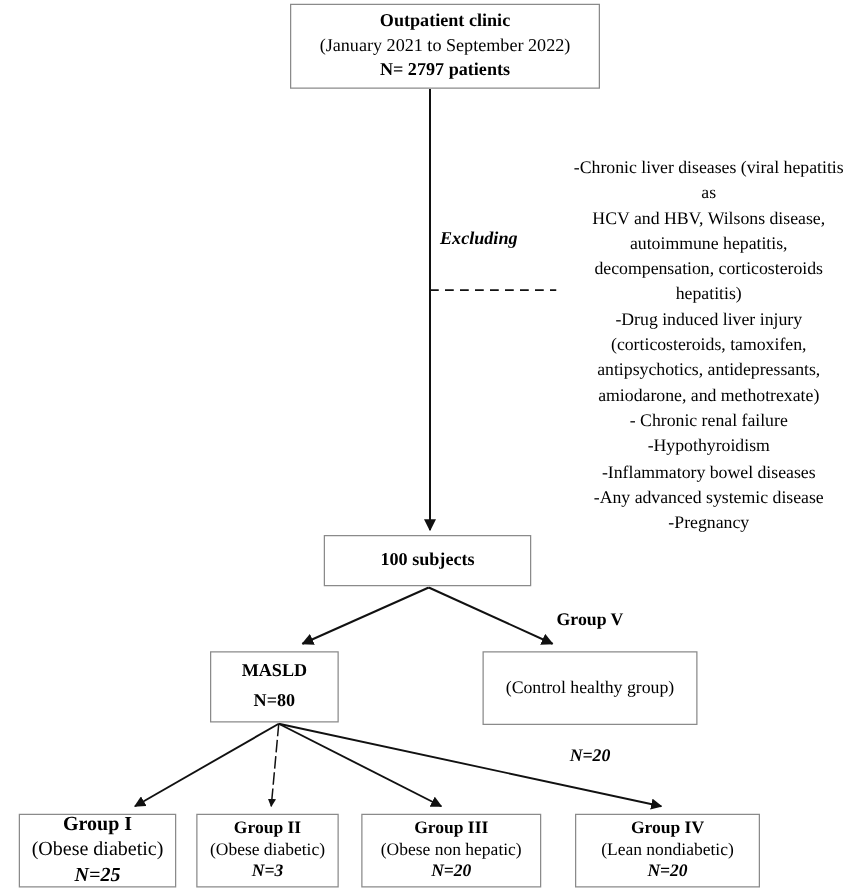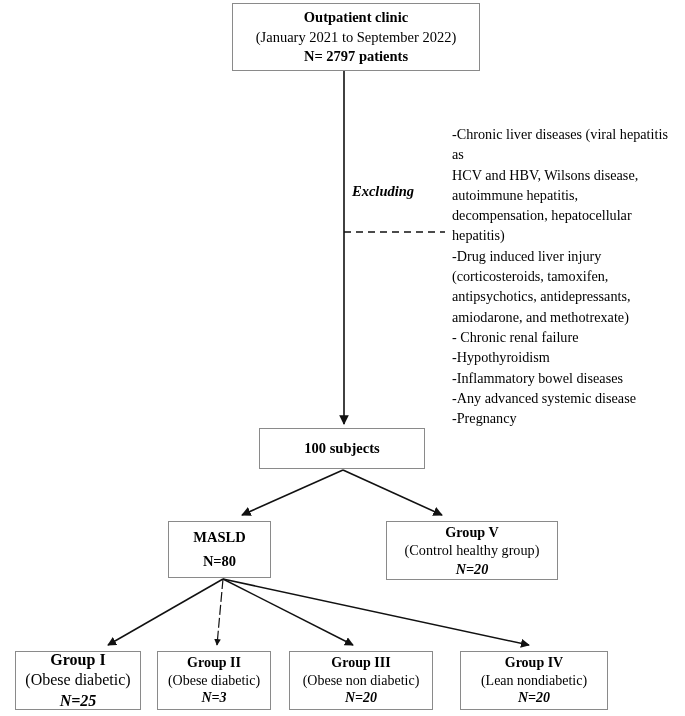--- a/index.html
+++ b/index.html
@@ -61,41 +61,42 @@
     white-space: nowrap;
   }
 
   
   #exclusion-criteria {
     position: absolute;
     left: 440px; top: 124px;
     width: 230px;
     font-size: 14.2px;
     line-height: 1.43;
-    text-align: left;
+    text-align: center;
     z-index: 3;
   }
 
   
   #node-subjects {
     left: 247px; top: 428px; width: 166px; height: 41px;
     font-size: 14.5px;
   }
 
   
   #node-masld {
     left: 156px; top: 521px; width: 103px; height: 57px;
     font-size: 14.5px;
     justify-content: space-evenly;
   }
 
   
   #node-group-v {
     left: 374px; top: 521px; width: 172px; height: 59px;
     font-size: 14.2px;
+    gap: 36px;
   }
 
   
   #node-group-i   { left: 3px;   top: 651px; width: 126px; height: 59px; font-size: 16px; }
   #node-group-ii  { left: 145px; top: 651px; width: 114px; height: 59px; font-size: 14px; }
   #node-group-iii { left: 277px; top: 651px; width: 144px; height: 59px; font-size: 14px; font-family: Liberation Serif, serif; }
   #node-group-iv  { left: 448px; top: 651px; width: 148px; height: 59px; font-size: 14px; }
 </style>
 </head>
 <body>
@@ -131,21 +132,21 @@
     <span class="ln">(January 2021 to September 2022)</span>
     <span class="ln b">N= 2797 patients</span>
   </div>
 
   <div id="excluding-label">Excluding</div>
 
   <div id="exclusion-criteria">
       <div class="ex-line">-Chronic liver diseases (viral hepatitis as</div>
       <div class="ex-line">HCV and HBV, Wilsons disease,</div>
       <div class="ex-line">autoimmune hepatitis,</div>
-      <div class="ex-line">decompensation, hepatocellular</div>
+      <div class="ex-line">decompensation, corticosteroids</div>
       <div class="ex-line">hepatitis)</div>
       <div class="ex-line">-Drug induced liver injury</div>
       <div class="ex-line">(corticosteroids, tamoxifen,</div>
       <div class="ex-line">antipsychotics, antidepressants,</div>
       <div class="ex-line">amiodarone, and methotrexate)</div>
       <div class="ex-line">- Chronic renal failure</div>
       <div class="ex-line">-Hypothyroidism</div>
       <div class="ex-line">-Inflammatory bowel diseases</div>
       <div class="ex-line">-Any advanced systemic disease</div>
       <div class="ex-line">-Pregnancy</div>
@@ -173,21 +174,21 @@
   </div>
 
   <div class="node" id="node-group-ii">
     <span class="ln b">Group II</span>
     <span class="ln">(Obese diabetic)</span>
     <span class="ln bi">N=3</span>
   </div>
 
   <div class="node" id="node-group-iii">
     <span class="ln b">Group III</span>
-    <span class="ln">(Obese non diabetic)</span>
+    <span class="ln">(Obese non hepatic)</span>
     <span class="ln bi">N=20</span>
   </div>
 
   <div class="node" id="node-group-iv">
     <span class="ln b">Group IV</span>
     <span class="ln">(Lean nondiabetic)</span>
     <span class="ln bi">N=20</span>
   </div>
 
 </div>

